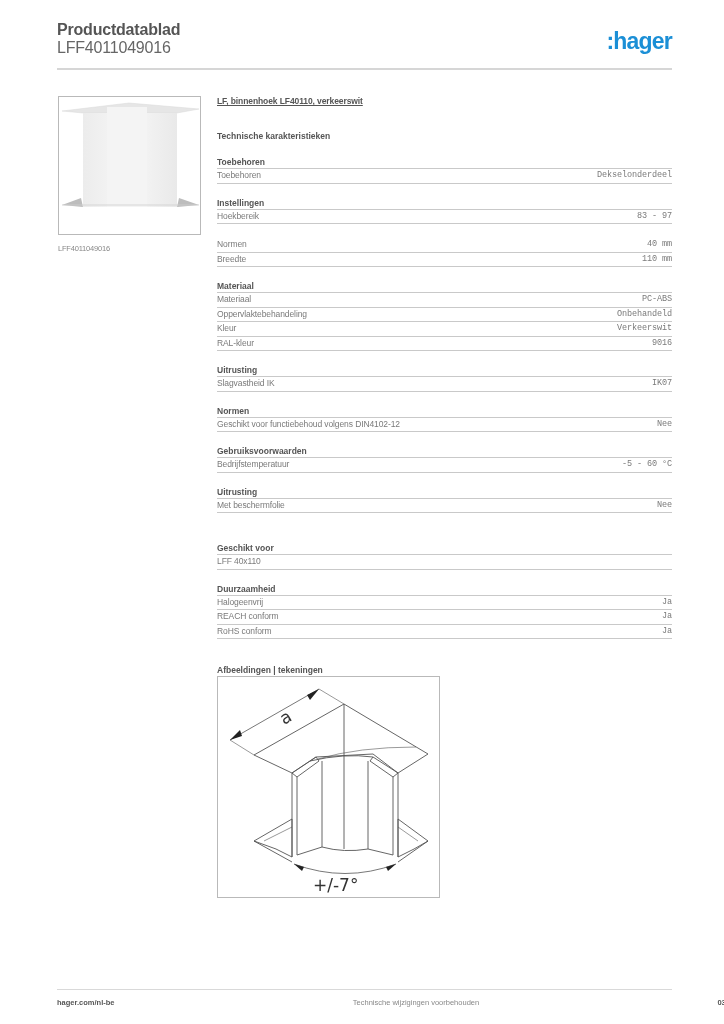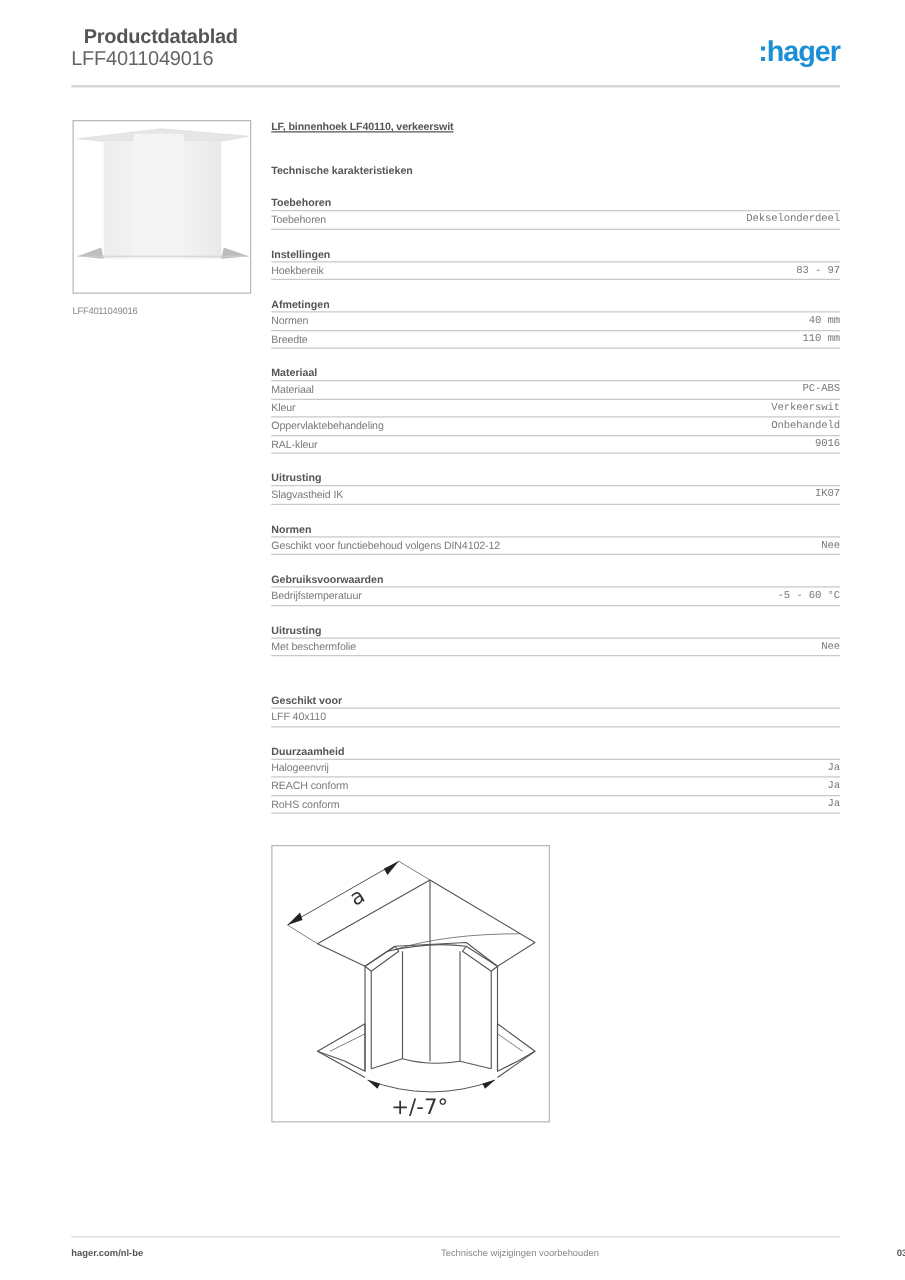--- a/index.html
+++ b/index.html
@@ -1,20 +1,20 @@
 <!DOCTYPE html>
 <html><head>
   <meta charset="utf-8">
   <style>
     * { box-sizing: border-box; margin: 0; padding: 0; }
     html, body { width: 724px; height: 1024px; background: #ffffff; overflow: hidden; }
     body { font-family: "Liberation Sans", sans-serif; color: #555; position: relative; }
 
     .header { position: absolute; left: 57px; top: 20px; width: 615px; }
-    .doc-title { font-size: 16px; font-weight: bold; color: #555; line-height: 19px; letter-spacing: -0.2px; margin-left: 10px; }
+    .doc-title { font-size: 16px; font-weight: bold; color: #555; line-height: 19px; letter-spacing: -0.2px; }
     .doc-code { font-size: 16px; color: #666; line-height: 18px; letter-spacing: -0.2px; }
     .logo { position: absolute; right: 0; top: 8px; font-size: 23px; font-weight: bold; color: #1b8fd6; letter-spacing: -0.8px; line-height: 26px; }
     .header-rule { position: absolute; left: 57px; top: 68px; width: 615px; height: 2px; background: #d6d6d6; }
 
     .thumb { position: absolute; left: 58px; top: 96px; width: 143px; height: 139px; border: 1px solid #b9b9b9; background: #fff; overflow: hidden; }
     .thumb-caption { position: absolute; left: 58px; top: 244px; font-size: 7.5px; color: #888; letter-spacing: -0.2px; }
 
     .content { position: absolute; left: 217px; top: 96px; width: 455px; }
     .product-name { font-size: 8.5px; font-weight: bold; color: #555; line-height: 11px; letter-spacing: -0.1px; text-decoration: underline; }
     .tech-title { margin-top: 24px; font-size: 8.5px; font-weight: bold; color: #555; line-height: 11px; }
@@ -78,44 +78,43 @@
 
   <div class="section">
     <div class="section-title">Instellingen</div>
     <div class="row">
         <span>Hoekbereik</span>
         <span class="val">83 - 97</span>
       </div>
   </div>
 
   <div class="section">
-    <div class="section-title">Afmetingen</div>
     <div class="row">
         <span>Normen</span>
         <span class="val">40 mm</span>
       </div>
     <div class="row">
         <span>Breedte</span>
         <span class="val">110 mm</span>
       </div>
   </div>
 
   <div class="section">
     <div class="section-title">Materiaal</div>
     <div class="row">
         <span>Materiaal</span>
         <span class="val">PC-ABS</span>
       </div>
     <div class="row">
+        <span>Oppervlaktebehandeling</span>
+        <span class="val">Onbehandeld</span>
+      </div>
+    <div class="row">
         <span>Kleur</span>
         <span class="val">Verkeerswit</span>
-      </div>
-    <div class="row">
-        <span>Oppervlaktebehandeling</span>
-        <span class="val">Onbehandeld</span>
       </div>
     <div class="row">
         <span>RAL-kleur</span>
         <span class="val">9016</span>
       </div>
   </div>
 
   <div class="section">
     <div class="section-title">Uitrusting</div>
     <div class="row">

